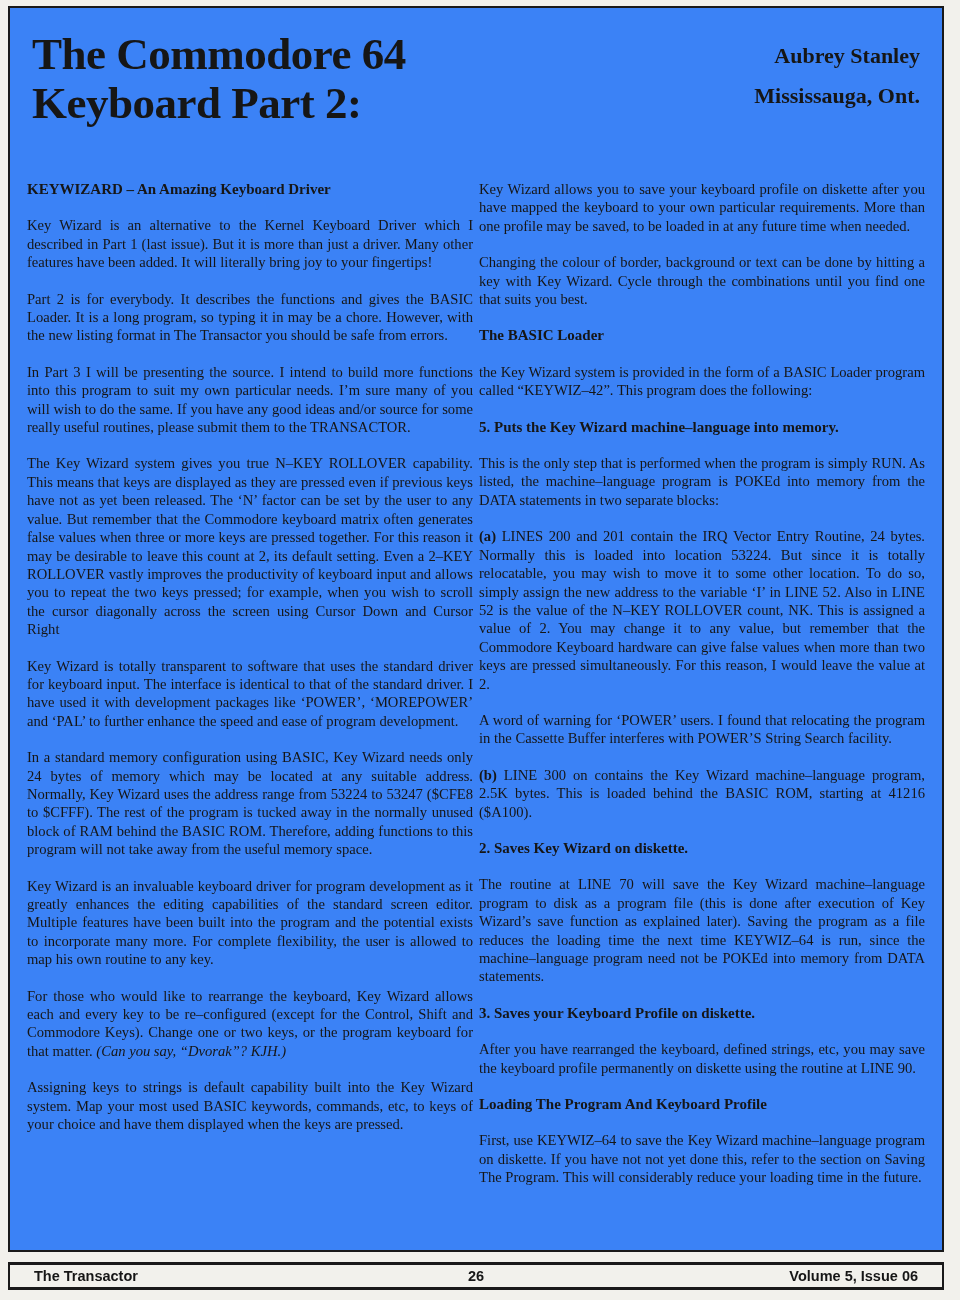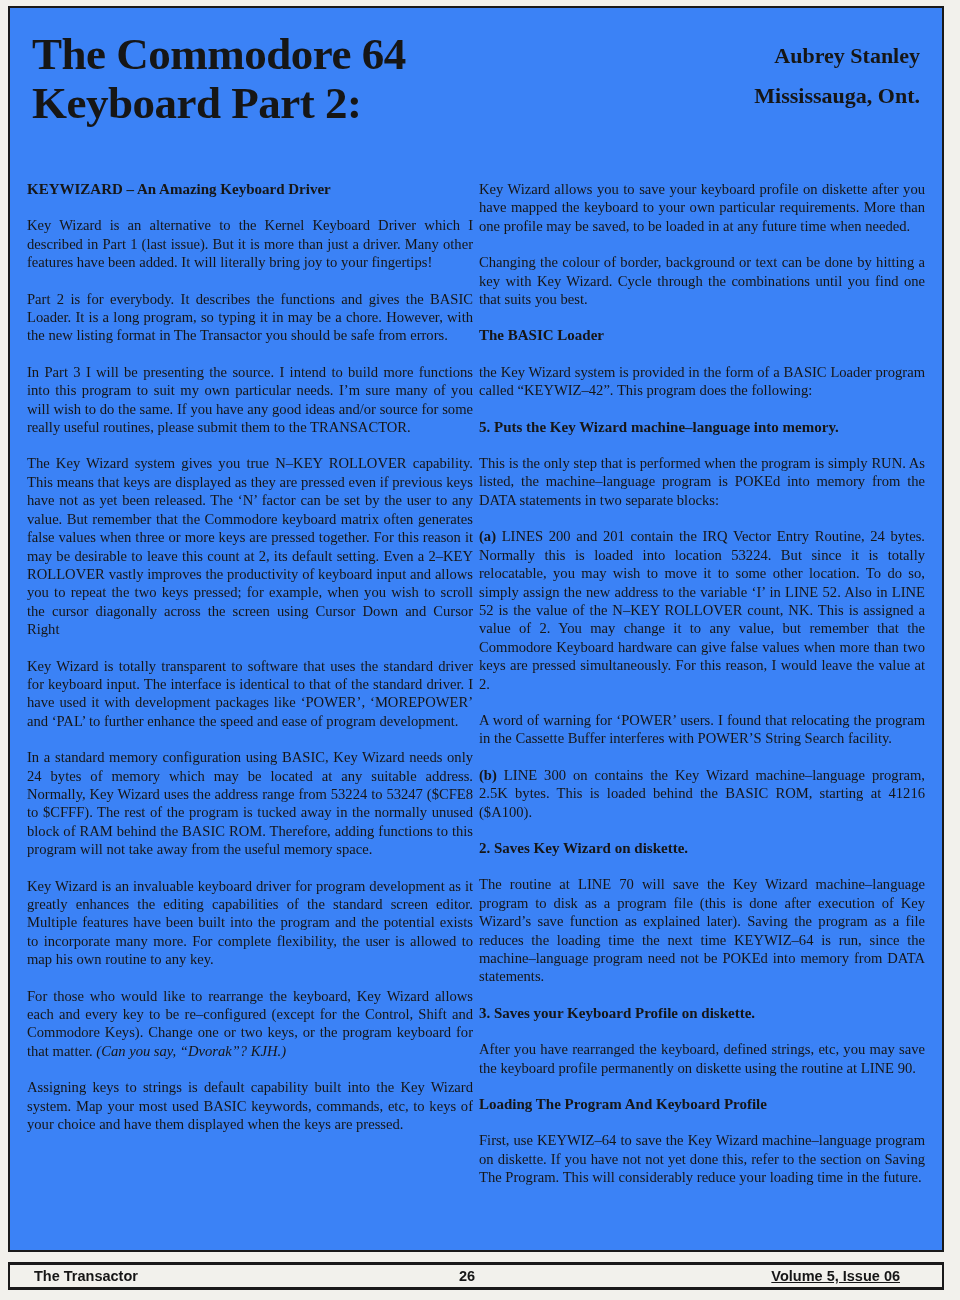--- a/index.html
+++ b/index.html
@@ -74,21 +74,21 @@
     border-left-width:2px;border-right-width:2px;
     display:flex;
     align-items:center;
     background:#f2f1ec;
     font-family:"Liberation Sans","DejaVu Sans",sans-serif;
     font-weight:bold;
     font-size:14.5px;
   }
   .footer-left{flex:1;text-align:left;padding-left:24px;}
   .footer-center{flex:1;text-align:center;}
-  .footer-right{flex:1;text-align:right;padding-right:42px;text-decoration:underline;}
+  .footer-right{flex:1;text-align:right;padding-right:24px;}
 </style>
 </head>
 <body>
 
 <div class="page-frame">
   <div class="masthead">
     <h1 class="article-title">
       <span>The Commodore 64</span><br>
       <span>Keyboard Part 2:</span>
     </h1>

